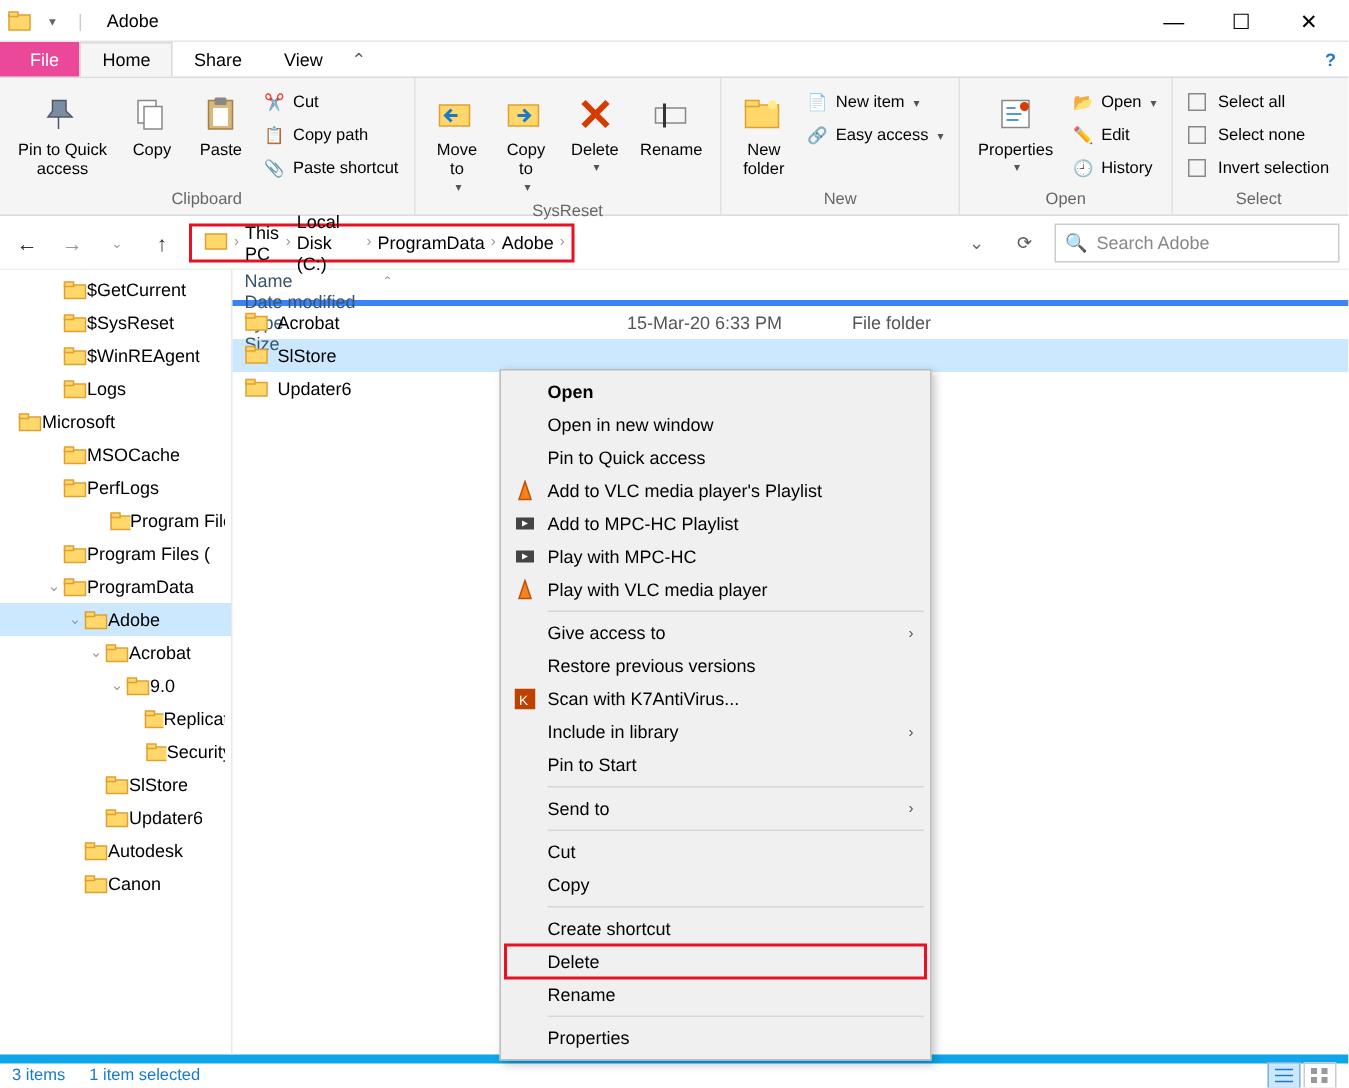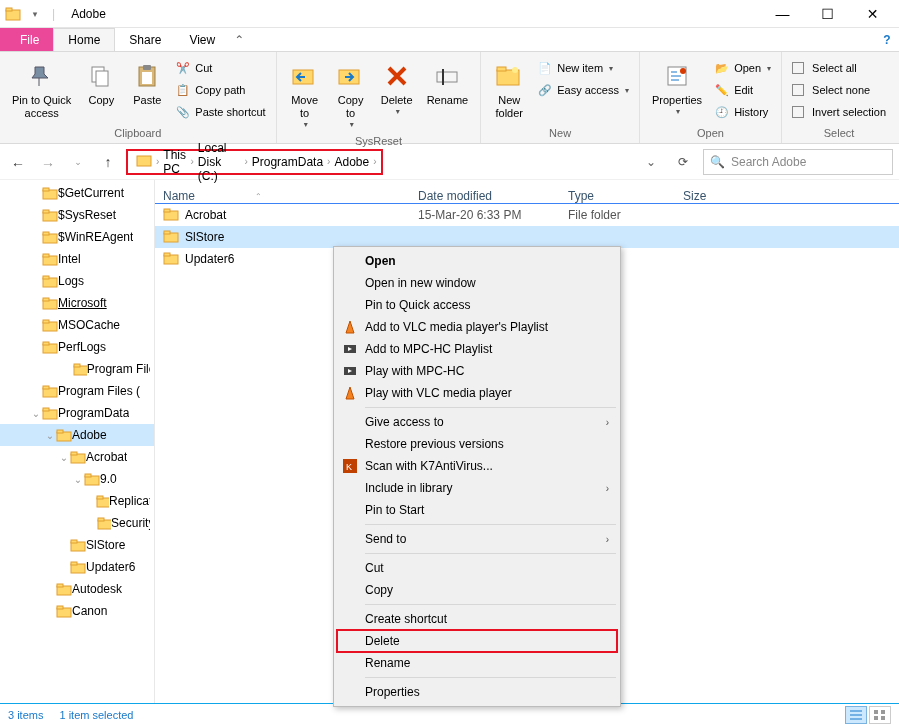--- a/index.html
+++ b/index.html
@@ -49,21 +49,21 @@
 
 
 .body { display: flex; height: calc(100% - 28px - 24px - 92px - 36px - 22px); }
 .sidebar { width: 155px; border-right: 1px solid #e8e8e8; overflow: auto; padding-top: 2px; }
 .sidebar .item { display: flex; align-items: center; height: 22px; cursor: pointer; font-size: 12px; padding-right: 4px; }
 .sidebar .item .exp { width: 12px; text-align: center; color: #999; font-size: 10px; }
 .sidebar .item.selected { background: #cce8ff; }
 .sidebar .item .txt { white-space: nowrap; overflow: hidden; text-overflow: clip; }
 
 .main { flex: 1; position: relative; }
-.main .headers { display: flex; height: 24px; border-bottom: 1px solid #3b82f6; align-items: flex-end; color: #38546c; font-size: 12px; }
+.main .headers { display: flex; height: 24px; border-bottom: 4px solid #3b82f6; align-items: flex-start; color: #38546c; font-size: 12px; flex-direction: column; }
 .main .headers .col { padding: 0 8px; cursor: pointer; }
 .main .headers .col.name { width: 255px; display: flex; align-items: center; }
 .main .headers .col.date { width: 150px; }
 .main .headers .col.type { width: 115px; }
 .main .headers .col.size { width: 80px; }
 .main .headers .sort { margin: 0 auto; color: #999; font-size: 8px; }
 .main .row { display: flex; height: 22px; align-items: center; font-size: 12px; cursor: pointer; }
 .main .row.selected { background: #cce8ff; }
 .main .row .cname { width: 255px; display: flex; align-items: center; padding-left: 8px; gap: 6px; }
 .main .row .cdate { width: 150px; color: #555; padding-left: 8px; white-space: nowrap; overflow: hidden; }
@@ -74,21 +74,21 @@
 
 .ctxmenu { position: absolute; left: 333px; top: 246px; width: 288px; background: #f0f0f0; border: 1px solid #bcbcbc; box-shadow: 2px 2px 6px rgba(0,0,0,0.25); padding: 3px; z-index: 100; }
 .ctxmenu .mi { display: flex; align-items: center; height: 22px; padding: 0 8px 0 28px; position: relative; cursor: pointer; font-size: 12px; }
 .ctxmenu .mi .arrow { margin-left: auto; color: #555; font-size: 10px; }
 .ctxmenu .mi .micon { position: absolute; left: 5px; width: 16px; height: 16px; display: flex; align-items: center; justify-content: center; }
 .ctxmenu .sep { height: 1px; background: #d7d7d7; margin: 3px 1px 3px 28px; }
 .ctxmenu .highlight { outline: 2px solid #e81123; outline-offset: -1px; }
 .ctxmenu .mi.bold { font-weight: 600; }
 
 
-.statusbar { height: 22px; border-top: 1px solid #0ea5e9; display: flex; align-items: center; padding: 0 8px; font-size: 11px; color: #1979ca; gap: 16px; }
+.statusbar { height: 22px; border-top: 6px solid #0ea5e9; display: flex; align-items: center; padding: 0 8px; font-size: 11px; color: #1979ca; gap: 16px; }
 .statusbar .viewbtns { margin-left: auto; display: flex; gap: 2px; }
 .statusbar .viewbtns div { width: 22px; height: 18px; border: 1px solid #ccc; display: flex; align-items: center; justify-content: center; cursor: pointer; }
 .statusbar .viewbtns div.active { background: #cce8ff; border-color: #7bb3e0; }
 
 .checkbox-small { width:12px; height:12px; border:1px solid #888; display:inline-block; margin-right:4px; vertical-align:middle;}
 </style>
 </head>
 <body>
 
 <div class="titlebar">
@@ -356,31 +356,23 @@
           <rect x="1" y="3" width="6" height="3" fill="#ffd76b" stroke="#e0a030"></rect>
         </svg>
         <span class="txt">$WinREAgent</span>
       </div>
       <div class="item" style="padding-left: 30px;">
         <span class="exp"></span>
         <svg class="fold-svg" width="16" height="16">
           <rect x="1" y="5" width="14" height="9" fill="#ffd76b" stroke="#e0a030"></rect>
           <rect x="1" y="3" width="6" height="3" fill="#ffd76b" stroke="#e0a030"></rect>
         </svg>
-        <span class="txt">Intel</span>
-      </div>
-      <div class="item" style="padding-left: 30px;">
-        <span class="exp"></span>
-        <svg class="fold-svg" width="16" height="16">
-          <rect x="1" y="5" width="14" height="9" fill="#ffd76b" stroke="#e0a030"></rect>
-          <rect x="1" y="3" width="6" height="3" fill="#ffd76b" stroke="#e0a030"></rect>
-        </svg>
         <span class="txt">Logs</span>
       </div>
-      <div class="item" style="padding-left: 30px; text-decoration: underline;">
+      <div class="item" style="">
         <span class="exp"></span>
         <svg class="fold-svg" width="16" height="16">
           <rect x="1" y="5" width="14" height="9" fill="#ffd76b" stroke="#e0a030"></rect>
           <rect x="1" y="3" width="6" height="3" fill="#ffd76b" stroke="#e0a030"></rect>
         </svg>
         <span class="txt">Microsoft</span>
       </div>
       <div class="item" style="padding-left: 30px;">
         <span class="exp"></span>
         <svg class="fold-svg" width="16" height="16">

